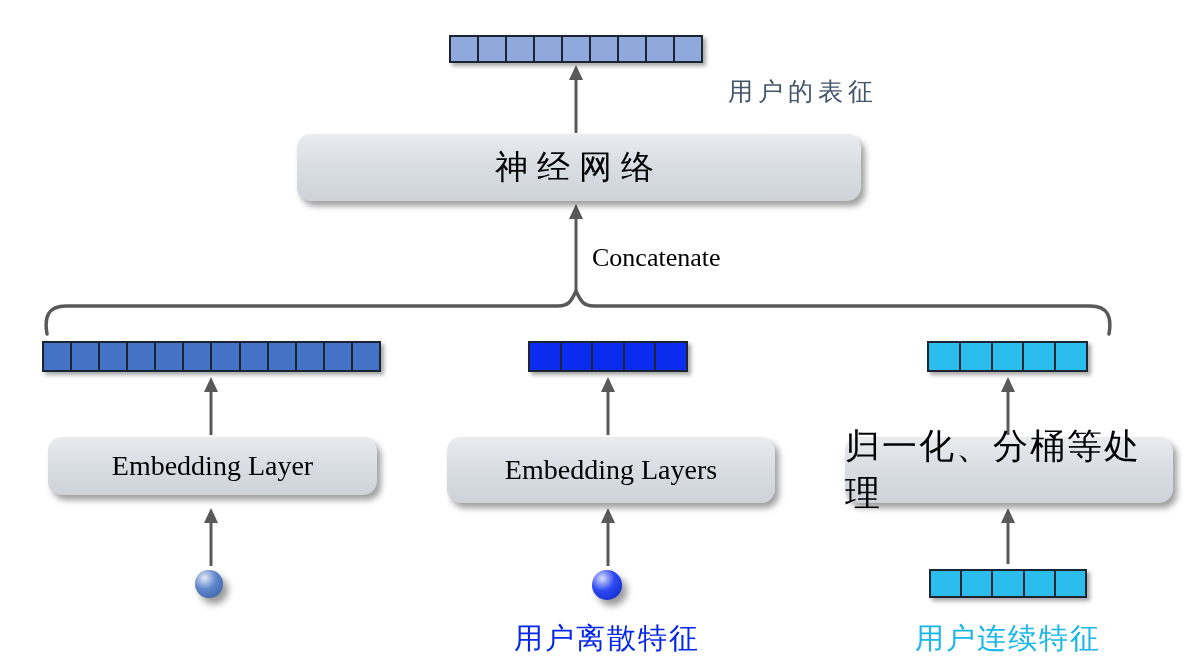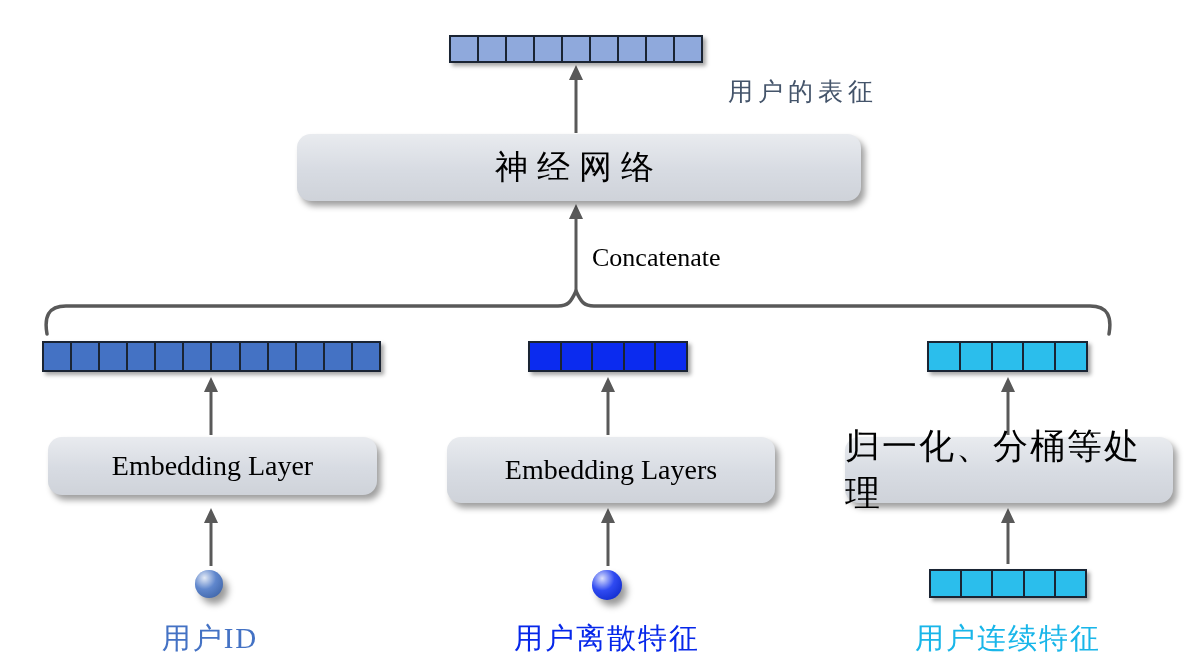--- a/index.html
+++ b/index.html
@@ -134,21 +134,20 @@
       <div class="cell"></div>
       <div class="cell"></div>
       <div class="cell"></div>
       <div class="cell"></div>
       <div class="cell"></div>
     </div>
   <div class="pbox box-col0" style="background-color: rgb(215, 219, 226);">
     <span class="t mono">Embedding Layer</span>
   </div>
   <div class="sphere sphere-col0" style="background-color: rgb(68, 114, 196);"></div>
-  <div class="lbl-bottom lbl-b0 cjk" style="color: rgb(68, 114, 196);">用户ID</div>
 
   <div class="vbar bar-col1" style="background-color: rgb(11, 43, 239); --bc: #1A2433;">
       <div class="cell"></div>
       <div class="cell"></div>
       <div class="cell"></div>
       <div class="cell"></div>
       <div class="cell"></div>
     </div>
   <div class="pbox box-col1" style="background-color: rgb(215, 219, 226);">
     <span class="t mono">Embedding Layers</span>

